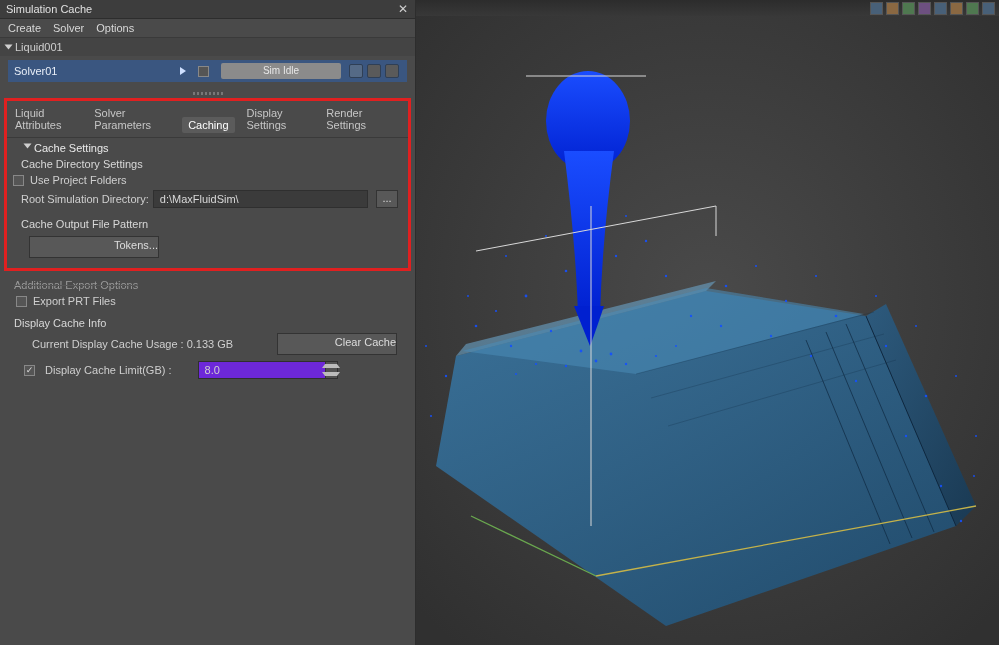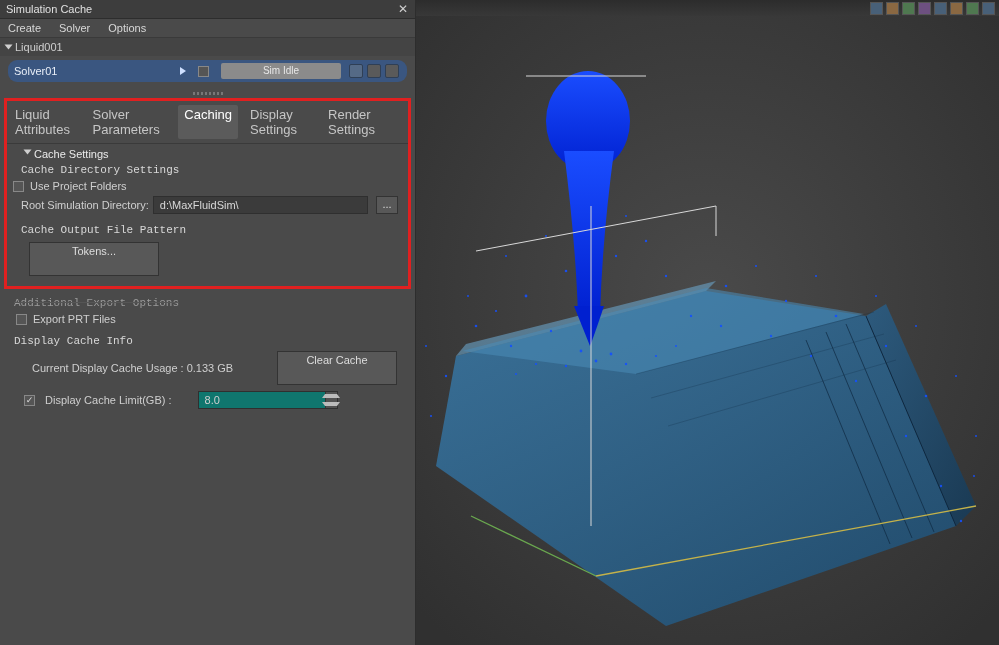--- a/index.html
+++ b/index.html
@@ -2,54 +2,54 @@
 <html><head>
 <meta charset="utf-8">
 <style>
   * { box-sizing: border-box; margin: 0; padding: 0; }
   html, body { width: 999px; height: 645px; overflow: hidden; font-family: "Segoe UI", Tahoma, Arial, sans-serif; font-size: 11px; color: #cfcfcf; background: #393939; }
   .app { display: flex; width: 100%; height: 100%; }
   .panel { width: 416px; height: 100%; background: #4a4a4a; display: flex; flex-direction: column; border-right: 1px solid #2d2d2d; }
   .panel-title { background: #3d3d3d; color: #e0e0e0; padding: 3px 6px; display: flex; align-items: center; border-bottom: 1px solid #2d2d2d; }
   .panel-title .spacer { flex: 1; }
   .close-x { width: 12px; height: 12px; color: #cfcfcf; cursor: pointer; font-size: 12px; line-height: 1; text-align: center; }
-  .menu-bar { display: flex; gap: 18px; padding: 3px 8px; background: #4a4a4a; border-bottom: 1px solid #3a3a3a; }
+  .menu-bar { display: flex; gap: 12px; padding: 3px 8px; background: #4a4a4a; border-bottom: 1px solid #3a3a3a; }
   .menu-item { color: #d8d8d8; }
   .row { display: flex; align-items: center; gap: 4px; padding: 1px 0; }
   .triangle { width: 0; height: 0; border-left: 5px solid #cfcfcf; border-top: 4px solid transparent; border-bottom: 4px solid transparent; margin-right: 4px; }
   .triangle.open { transform: rotate(90deg); }
   .liquid-header { display: flex; align-items: center; background: #444; padding: 3px 6px; }
-  .solver-row { display: flex; align-items: center; background: #3a5680; color: #e8eef7; margin: 4px 8px; border-radius: 9px; height: 22px; padding: 0 6px; }
+  .solver-row { display: flex; align-items: center; background: #3a5680; color: #e8eef7; margin: 4px 8px; border-radius: 0; height: 22px; padding: 0 6px; }
   .solver-row .filler { flex: 1; }
   .play-icon { width: 0; height: 0; border-left: 6px solid #cfe0ff; border-top: 4px solid transparent; border-bottom: 4px solid transparent; margin: 0 6px; }
   .chk { width: 11px; height: 11px; border: 1px solid #888; background: #555; margin: 0 6px; }
   .sim-pill { background: #8b8b8b; color: #e7e7e7; width: 120px; height: 16px; text-align: center; border-radius: 2px; font-size: 10px; line-height: 16px; margin: 0 6px; }
   .mini-icon { width: 14px; height: 14px; background: #556a86; border: 1px solid #2f3f55; margin: 0 2px; border-radius: 2px; }
   .mini-icon.b { background: #5a5a5a; }
   .splitter { height: 6px; margin: 4px 0 0 0; background: #4a4a4a; position: relative; }
   .splitter::after { content: ""; position: absolute; left: 50%; top: 2px; width: 30px; height: 3px; margin-left: -15px; background: repeating-linear-gradient(90deg,#777 0 2px,#4a4a4a 2px 4px); }
 
   .highlight-box { border: 3px solid #e02020; margin: 2px 4px 4px 4px; padding: 0 0 10px 0; background: #4a4a4a; }
 
-  .tab-row { display: flex; gap: 10px; padding: 4px 14px 4px 6px; background: #4a4a4a; border-bottom: 1px solid #3a3a3a; font-size: 13px; }
+  .tab-row { display: flex; gap: 10px; padding: 4px 14px 4px 6px; background: #4a4a4a; border-bottom: 1px solid #3a3a3a; font-size: 11px; align-items: flex-end; }
   .tab { color: #c6c6c6; padding: 2px 2px; }
   .tab.active { background: #5b5b5b; color: #fff; border-radius: 2px; padding: 2px 6px; }
 
   .group-header { display: flex; align-items: flex-start; padding: 4px 6px 2px 18px; font-weight: normal; color: #eaeaea; }
-  .field-label { padding: 2px 23px 2px 14px; color: #d8d8d8; font-family: Liberation Mono, monospace; }
+  .field-label { padding: 2px 23px 2px 14px; color: #d8d8d8; }
   .text-input { background: #3b3b3b; border: 1px solid #2f2f2f; color: #d8d8d8; height: 18px; flex: 1; padding: 0 6px; font-family: inherit; font-size: 11px; }
   .text-input.full { margin: 2px 10px 2px 22px; width: calc(100% - 36px); }
   .dotdot { width: 22px; height: 18px; background: #585858; border: 1px solid #333; color: #ddd; text-align: center; line-height: 14px; margin-left: 4px; }
-  .btn { background: #585858; border: 1px solid #333; color: #ddd; height: 34px; text-align: center; line-height: 16px; }
+  .btn { background: #585858; border: 1px solid #333; color: #ddd; height: 22px; text-align: right; line-height: 16px; }
   .btn.tokens { width: 130px; margin: 4px 0 0 22px; }
   .btn.clearcache { width: 120px; }
   .below-box { padding: 2px 8px 4px 10px; }
   .check-row { display: flex; align-items: center; padding: 2px 0 2px 6px; }
   .check-row .chk { margin-left: 0; margin-right: 6px; }
-  .spinner { display: flex; align-items: center; width: 140px; background: #0f766e; border: 1px solid #2f2f2f; height: 18px; }
+  .spinner { display: flex; align-items: center; width: 140px; background: #6d28d9; border: 1px solid #2f2f2f; height: 18px; }
   .spinner span { flex: 1; padding: 0 6px; }
   .spinner .sb { width: 12px; height: 100%; background: #525252; border-left: 1px solid #333; display: flex; flex-direction: column; }
   .spinner .sb div { flex: 1; display: flex; align-items: center; justify-content: center; }
   .spinner .arrow-up { width:0;height:0;border-left:3px solid transparent;border-right:3px solid transparent;border-bottom:4px solid #bbb;}
   .spinner .arrow-down { width:0;height:0;border-left:3px solid transparent;border-right:3px solid transparent;border-top:4px solid #bbb;}
   .checked-box { width: 11px; height: 11px; border: 1px solid #888; background: #555; display:inline-flex; align-items:center; justify-content:center; margin-right:6px;}
   .checked-box::after { content:"✓"; color:#ddd; font-size:9px; line-height:1;}
   .filler100 { flex: 1; }
 
   .viewport-wrap { flex: 1; height: 100%; position: relative; background: #3a3a3a; }

